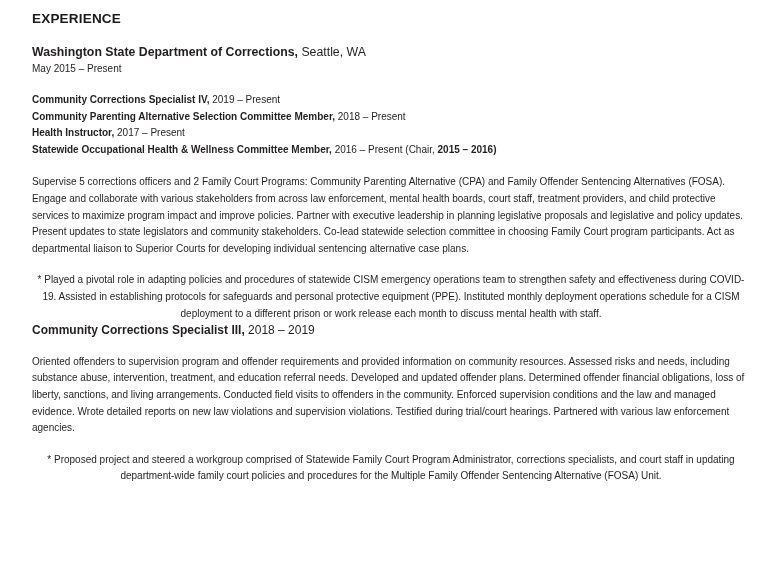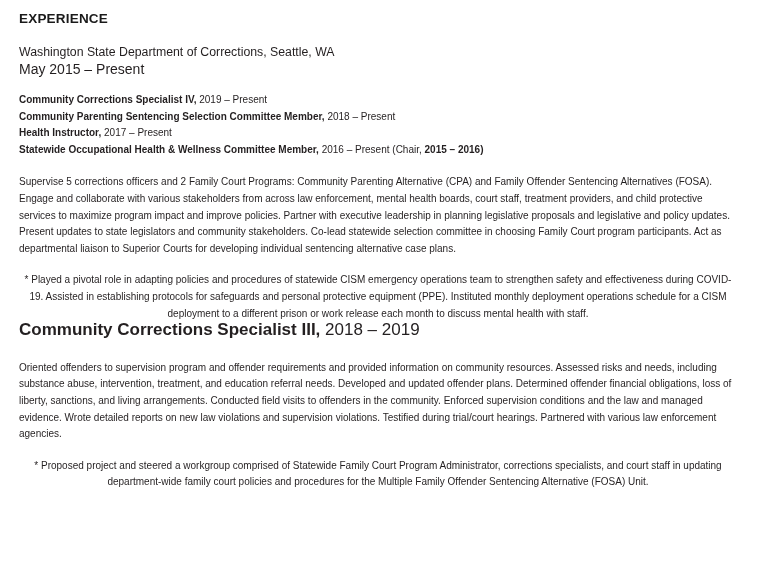--- a/index.html
+++ b/index.html
@@ -15,64 +15,64 @@
     color: #231f20;
     -webkit-font-smoothing: antialiased;
   }
 
   .page {
     position: relative;
     width: 775px;
     height: 584px;
     background: #ffffff;
     box-sizing: border-box;
-    padding: 10px 25px 0 19px;
+    padding: 10px 25px 0 32px;
   }
 
   .section-heading {
     font-size: 13.5px;
     font-weight: bold;
     letter-spacing: 0.2px;
     line-height: 18px;
     margin: 0 0 16px 0;
     color: #1a1a1a;
   }
 
   .entry { margin: 0; }
 
   .org-line {
     font-size: 12.3px;
     line-height: 16.5px;
     margin: 0;
   }
-  .org-name { font-weight: normal; }
+  .org-name { font-weight: bold; }
   .org-location { font-weight: normal; margin-top: 44px; }
 
   .date-line {
-    font-size: 14px;
+    font-size: 10px;
     line-height: 16.5px;
     margin: 0 0 15px 0;
   }
 
   .titles-block { margin: 0 0 16px 0; }
 
   .title-line {
     font-size: 10px;
     line-height: 16.6px;
     margin: 0;
   }
   .title-line .t-name { font-weight: bold; }
   .title-line .t-dates { font-weight: normal; }
   .title-line .t-extra-bold { font-weight: normal; }
   .title-line .t-extra { font-weight: bold; }
 
   .role-heading {
-    font-size: 17px;
+    font-size: 12px;
     line-height: 16.6px;
-    margin: 0 0 21px 0;
+    margin: 0 0 15px 0;
   }
   .role-heading .t-name { font-weight: bold; }
   .role-heading .t-dates { font-weight: normal; }
 
   .body-para {
     font-size: 10px;
     line-height: 16.6px;
     margin: 0 0 15px 0;
     text-align: left;
     max-width: 718px;
@@ -95,21 +95,21 @@
     <p class="date-line">May 2015 – Present</p>
 
     <div class="titles-block">
 
       <p class="title-line">
         <span class="t-name">Community Corrections Specialist IV,</span><span class="t-dates"> 2019 – Present</span>
       </p>
 
 
       <p class="title-line">
-        <span class="t-name">Community Parenting Sentencing Selection Committee Member,</span><span class="t-dates"> 2018 – Present</span>
+        <span class="t-name">Community Parenting Alternative Selection Committee Member,</span><span class="t-dates"> 2018 – Present</span>
       </p>
 
       <p class="title-line">
         <span class="t-name">Health Instructor,</span><span class="t-dates"> 2017 – Present</span>
       </p>
 
       <p class="title-line">
         <span class="t-name">Statewide Occupational Health &amp; Wellness Committee Member,</span><span class="t-dates"> 2016 – Present </span><span class="t-extra-bold">(Chair,</span><span class="t-extra"> 2015 – 2016)</span>
       </p>
 

